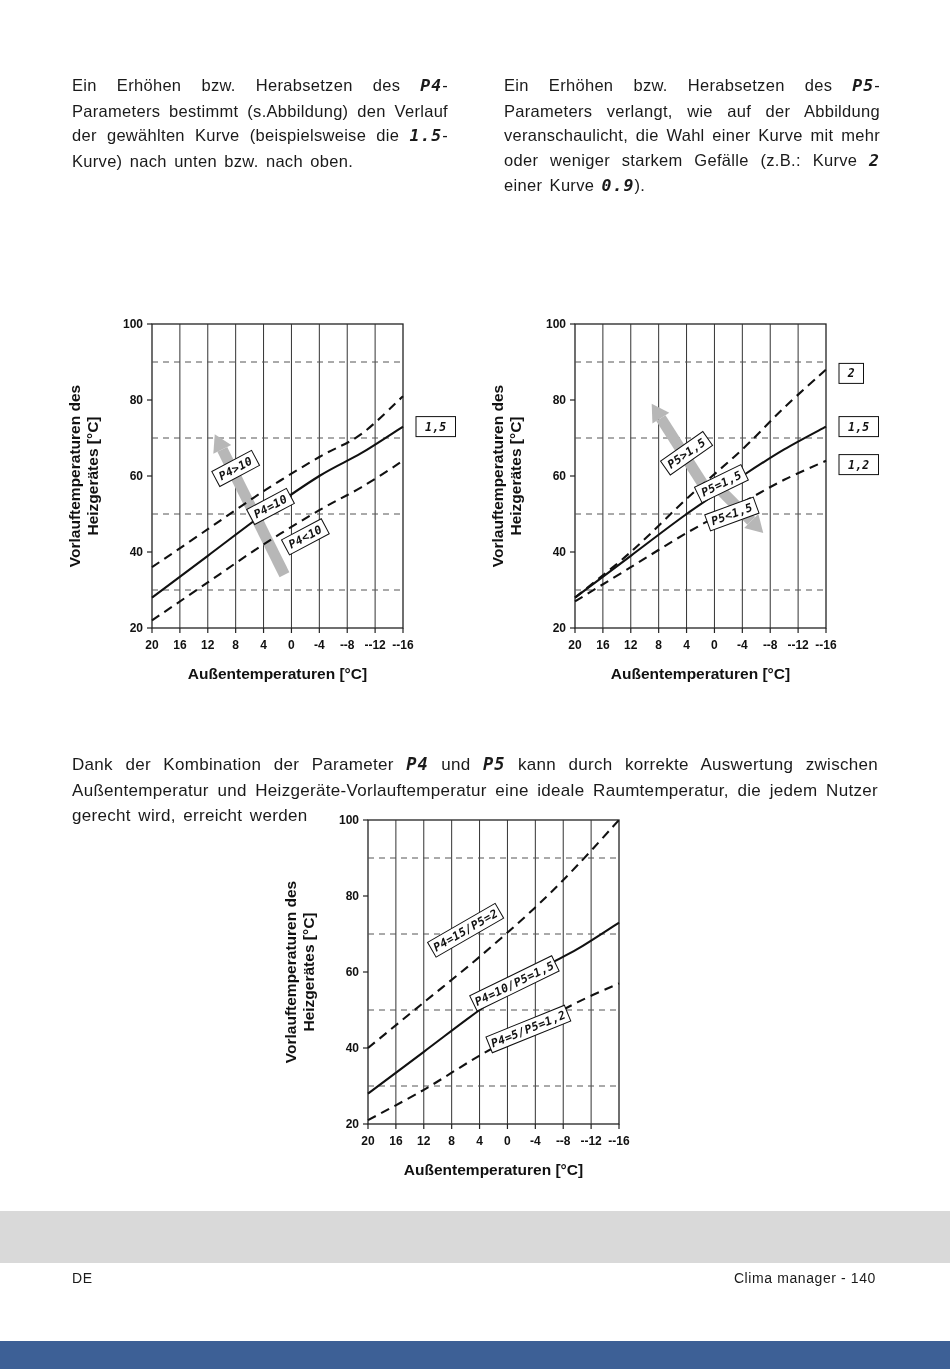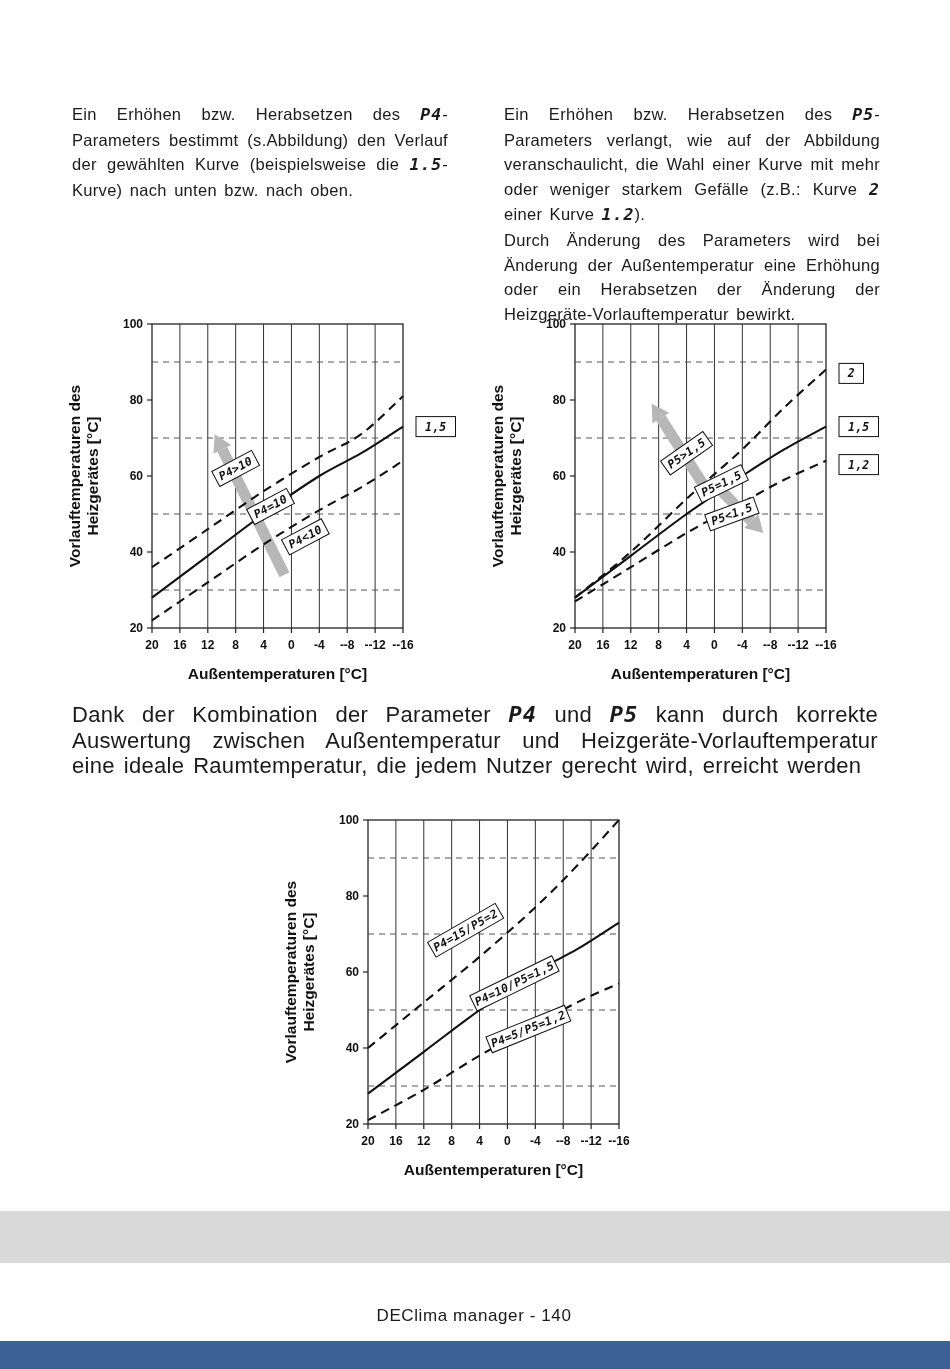--- a/index.html
+++ b/index.html
@@ -1,44 +1,43 @@
 <!DOCTYPE html>
 <html><head>
 <meta charset="utf-8">
 <style>
   *{margin:0;padding:0;box-sizing:border-box}
   html,body{background:#efefef}
   .page{position:relative;width:950px;height:1369px;margin:0 auto;background:#ffffff;color:#1a1a1a;overflow:hidden;font-family:"Liberation Sans",sans-serif}
-  .cols{position:absolute;left:72px;top:102px;width:808px;display:flex;gap:56px}
+  .cols{position:absolute;left:72px;top:73px;width:808px;display:flex;gap:56px}
   .col{flex:1}
   .col p{font-size:16.5px;line-height:24.6px;text-align:justify;letter-spacing:.3px;word-spacing:2.5px}
   .seg{font-family:"DejaVu Sans Mono",monospace;font-style:italic;font-weight:bold;letter-spacing:1px}
   .charts{position:absolute;top:314px;left:56px;display:flex;gap:18px}
-  .combined{position:absolute;top:702px;left:72px;width:806px;font-size:22px;line-height:25.5px;text-align:justify;letter-spacing:.3px;word-spacing:2.5px}
+  .combined{position:absolute;top:752px;left:72px;width:806px;font-size:17px;line-height:25.5px;text-align:justify;letter-spacing:.3px;word-spacing:2.5px}
   .bottom-chart{position:absolute;top:810px;left:272px}
   .gray-band{position:absolute;left:0;top:1211px;width:100%;height:52px;background:#d9d9d9}
-  .footer{position:absolute;left:72px;right:74px;top:1306px;display:flex;justify-content:center;font-size:17px;letter-spacing:.6px}
+  .footer{position:absolute;left:72px;right:74px;top:1270px;display:flex;justify-content:space-between;font-size:14px;letter-spacing:.6px}
   .blue-band{position:absolute;left:0;bottom:0;width:100%;height:28px;background:#3d6096}
   svg{display:block}
   svg text.tick{font-family:"Liberation Sans",sans-serif;font-weight:bold;font-size:12px;fill:#111}
   svg text.axislabel{font-family:"Liberation Sans",sans-serif;font-weight:bold;font-size:15.5px;fill:#111}
   svg text.seglabel{font-family:"DejaVu Sans Mono",monospace;font-style:italic;font-weight:bold;font-size:11.5px;fill:#111;letter-spacing:.3px}
 </style>
 </head>
 <body>
 
 <div class="page">
 
   <div class="cols">
     <div class="col">
       <p><span>Ein Erhöhen bzw. Herabsetzen des </span><span class="seg">P4</span><span>-Parameters bestimmt (s.Abbildung) den Verlauf der gewählten Kurve (beispielsweise die </span><span class="seg">1.5</span><span>-Kurve) nach unten bzw. nach oben.</span></p>
     </div>
     <div class="col">
-      <p><span>Ein Erhöhen bzw. Herabsetzen des </span><span class="seg">P5</span><span>-Parameters verlangt, wie auf der Abbildung veranschaulicht, die Wahl einer Kurve mit mehr oder weniger starkem Gefälle (z.B.: Kurve </span><span class="seg">2</span><span> einer Kurve </span><span class="seg">1.2</span><span>).</span></p>
-      <p><span>Durch Änderung des Parameters wird bei Änderung der Außentemperatur eine Erhöhung oder ein Herabsetzen der Änderung der Heizgeräte-Vorlauftemperatur bewirkt.</span></p>
+      <p><span>Ein Erhöhen bzw. Herabsetzen des </span><span class="seg">P5</span><span>-Parameters verlangt, wie auf der Abbildung veranschaulicht, die Wahl einer Kurve mit mehr oder weniger starkem Gefälle (z.B.: Kurve </span><span class="seg">2</span><span> einer Kurve </span><span class="seg">0.9</span><span>).</span></p>
     </div>
   </div>
 
   <div class="charts">
     <svg viewBox="0 0 405 378" width="405" height="378">
         <rect x="96" y="10" width="251" height="304" fill="none" stroke="#222" stroke-width="1.3"></rect>
         <line x1="123.88888888888889" y1="10" x2="123.88888888888889" y2="314" stroke="#333" stroke-width="1"></line>
         <line x1="151.77777777777777" y1="10" x2="151.77777777777777" y2="314" stroke="#333" stroke-width="1"></line>
         <line x1="179.66666666666666" y1="10" x2="179.66666666666666" y2="314" stroke="#333" stroke-width="1"></line>
         <line x1="207.55555555555554" y1="10" x2="207.55555555555554" y2="314" stroke="#333" stroke-width="1"></line>

